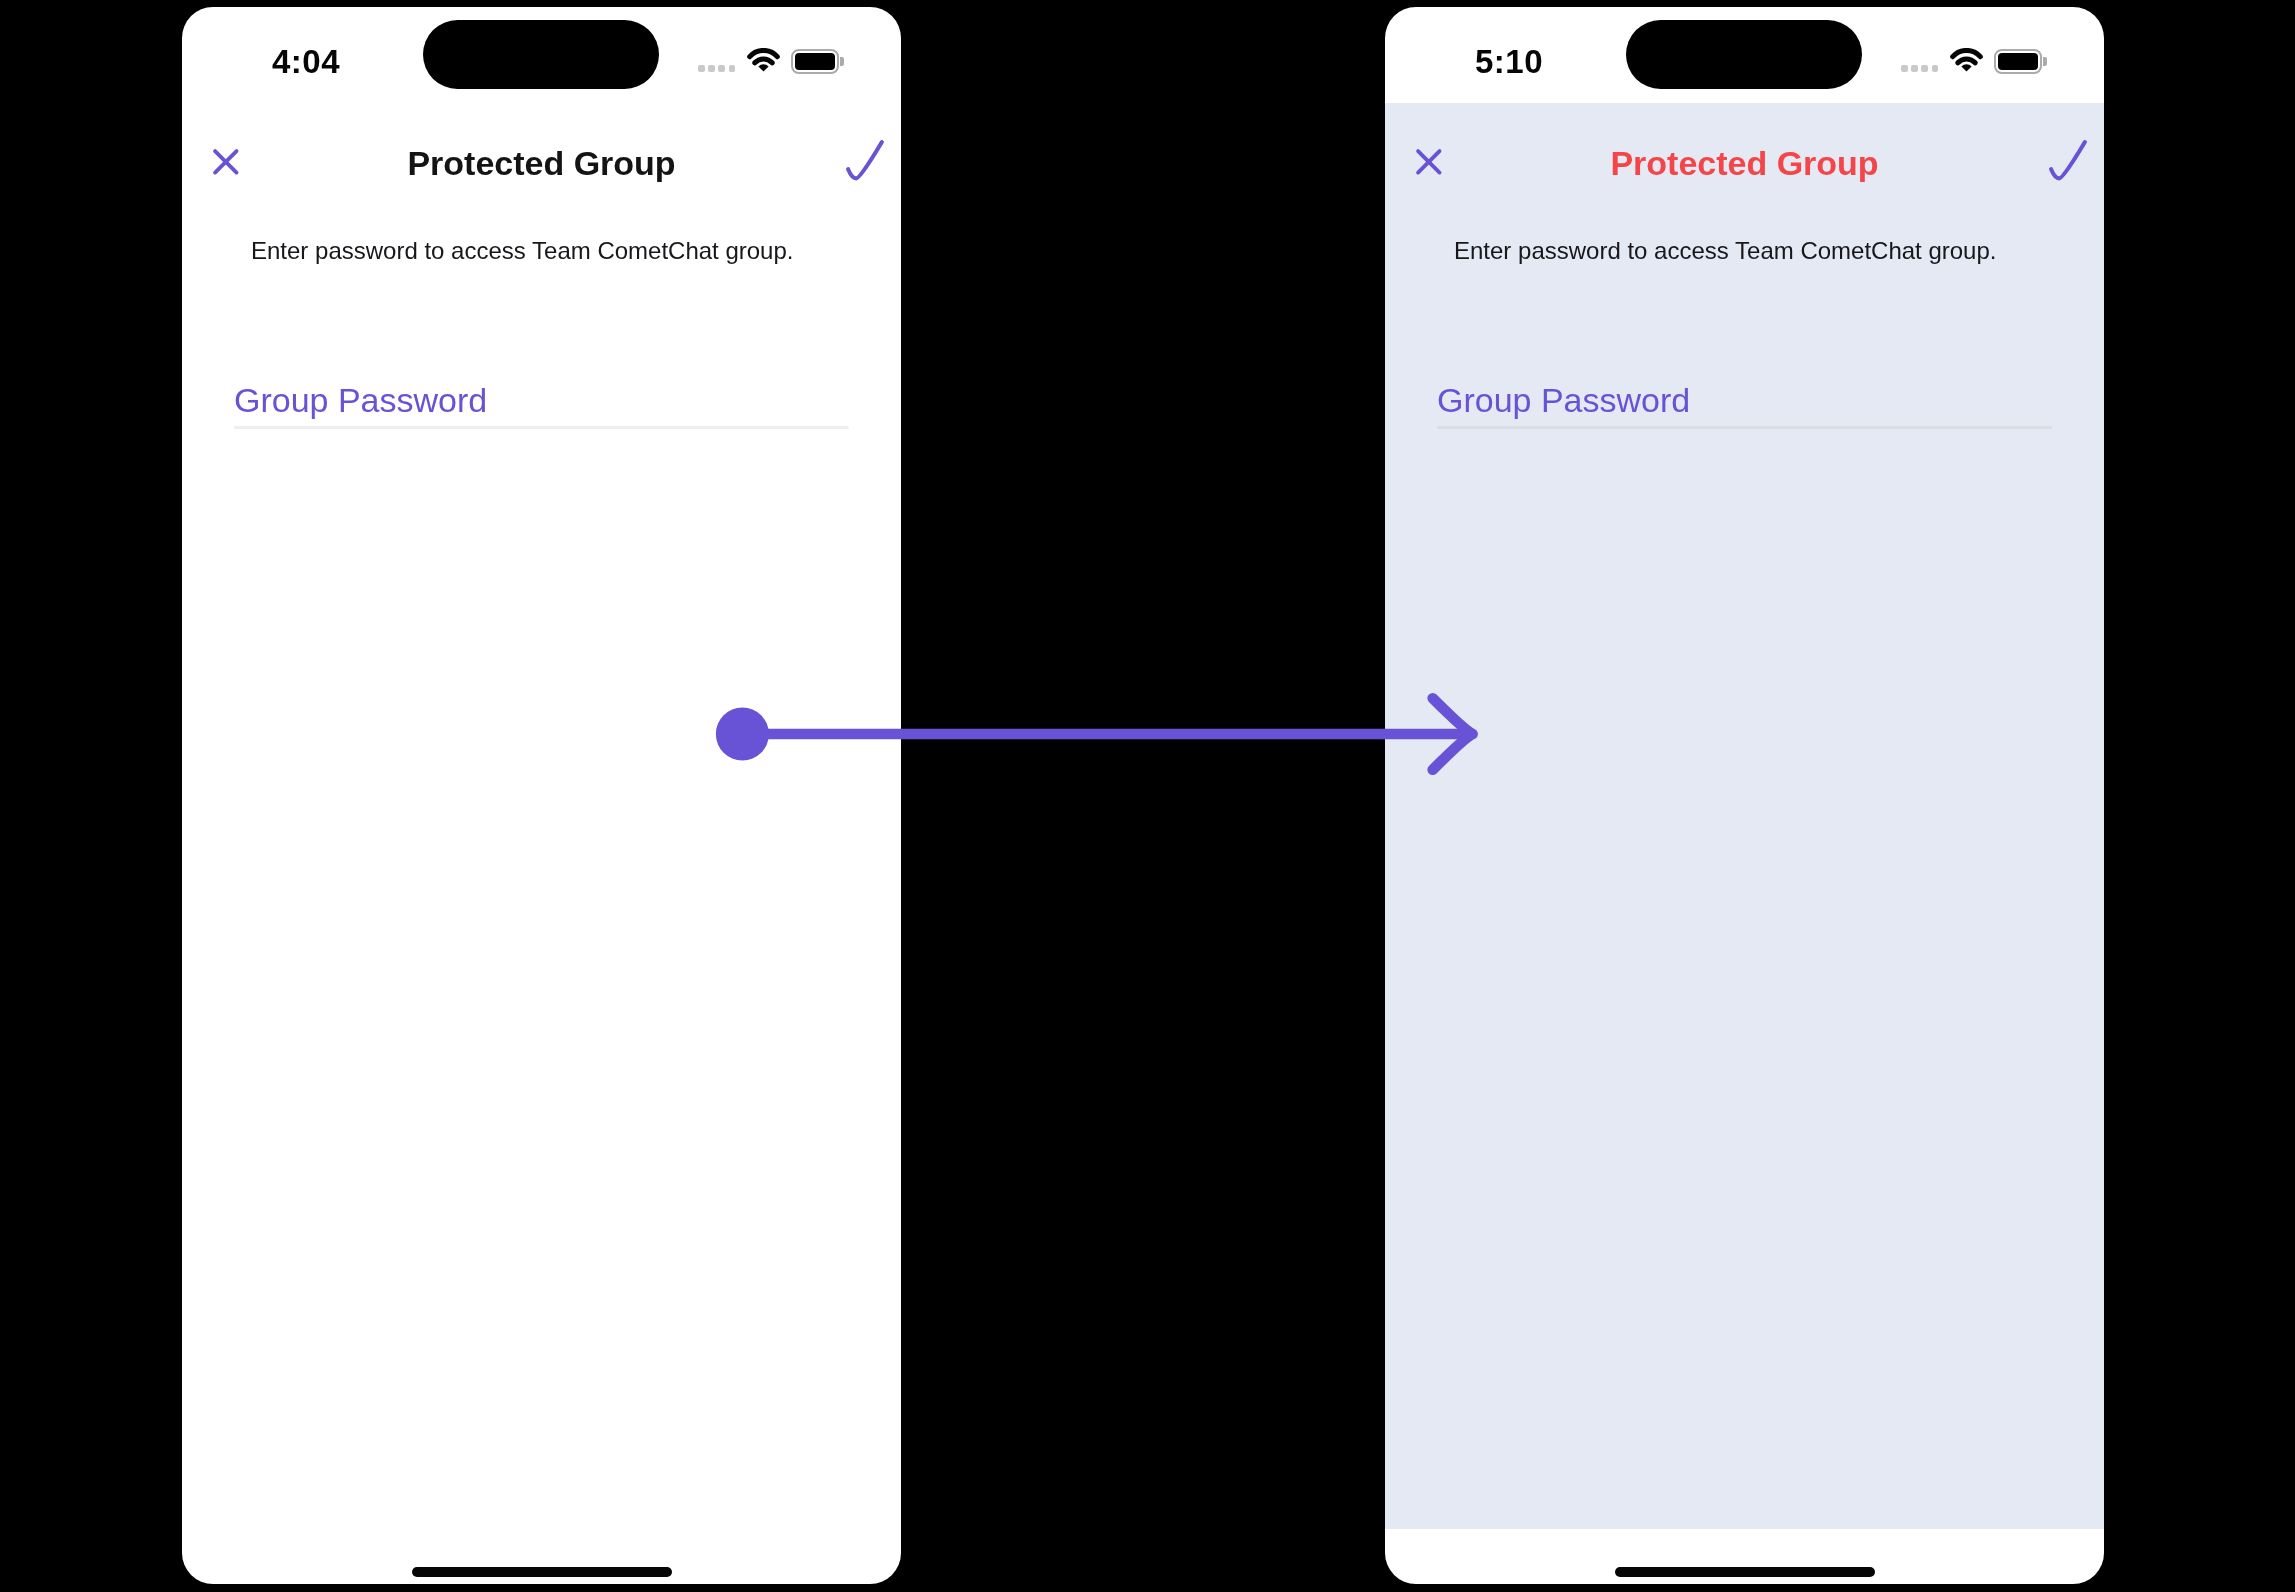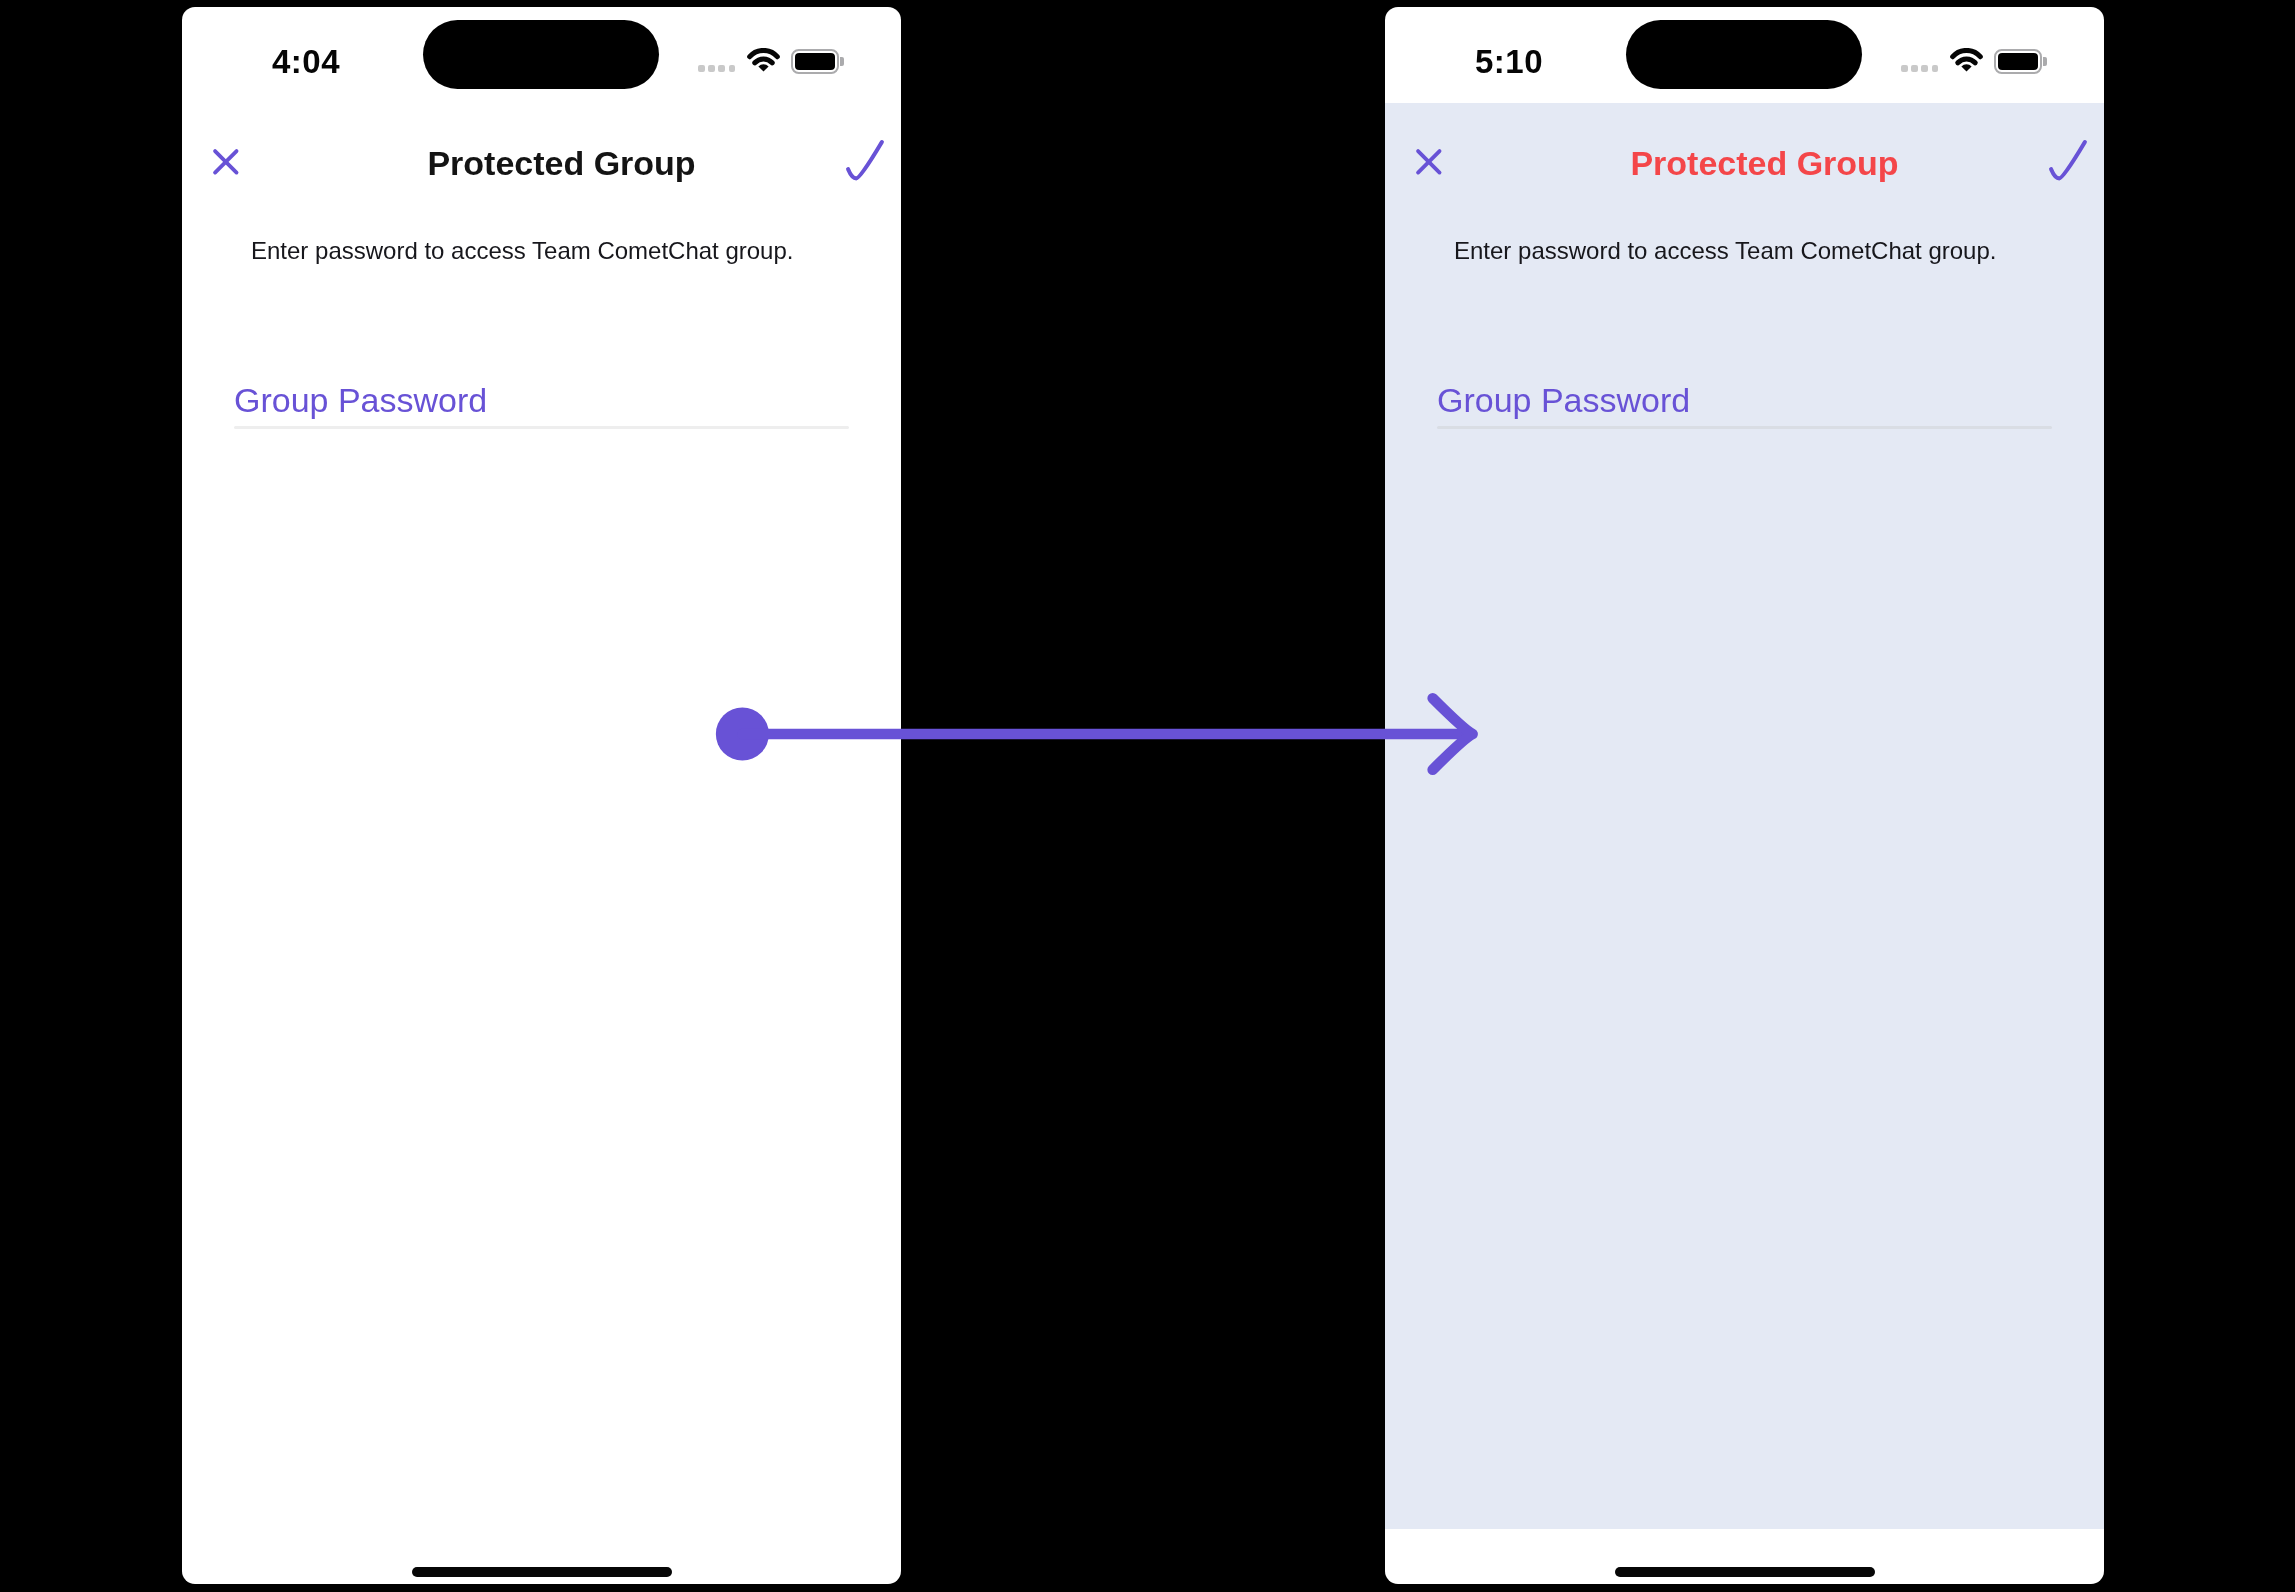--- a/index.html
+++ b/index.html
@@ -5,21 +5,21 @@
   html,body{margin:0;padding:0;}
   body{
     position:relative;
     width:2295px;height:1593px;
     background:#000;
     overflow:hidden;
     font-family:"Liberation Sans","DejaVu Sans",sans-serif;
   }
   .phone{
     position:absolute;top:7.1px;width:719px;height:1577px;
-    background:#fff;border-radius:13px;overflow:hidden;
+    background:#fff;border-radius:31px;overflow:hidden;
   }
   .phone.left{left:182px;}
   .phone.right{left:1385px;}
   .screen-tint{position:absolute;left:0;right:0;top:96px;height:1426px;z-index:0;}
   .phone > .layer{position:absolute;inset:0;z-index:1;}
 
   
   .time{
     position:absolute;left:90px;top:31px;
     font-size:33px;line-height:48px;font-weight:700;color:#060606;
@@ -39,21 +39,21 @@
   .battery .fill{position:absolute;inset:2px;background:#000;border-radius:4.1px;}
   .battery .nub{
     position:absolute;right:-6.6px;top:6.1px;width:3.6px;height:9.2px;
     background:#ABABAD;border-radius:0 2px 2px 0;
   }
 
   
   .x-icon{position:absolute;left:30px;top:141px;}
   .nav-title{
     position:absolute;left:0;width:100%;top:136px;text-align:center;
-    font-size:34px;line-height:41px;font-weight:700;color:#141414;padding-left:20px;
+    font-size:34px;line-height:41px;font-weight:700;color:#141414;
   }
   .check-icon{position:absolute;left:663px;top:132px;}
 
   
   .desc{
     position:absolute;left:52px;top:205px;width:612px;margin:17px;
     font-size:24px;line-height:43px;font-weight:400;color:#17171C;
   }
   .field{position:absolute;left:52px;top:357px;width:615px;height:67px;}
   .field-label{

